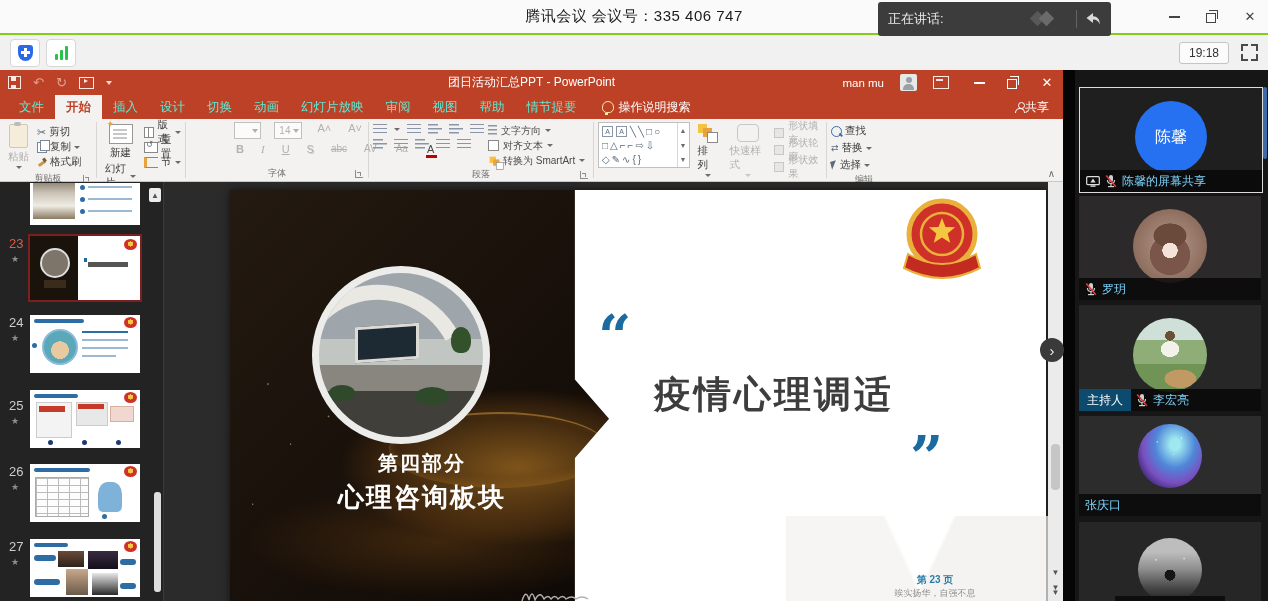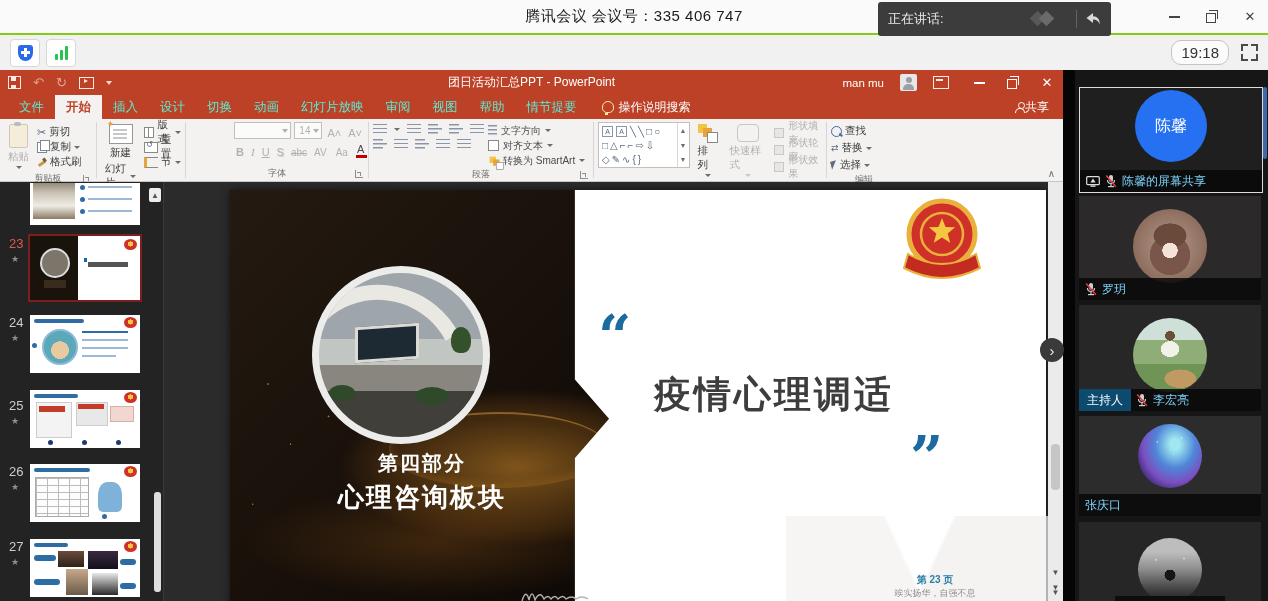--- a/index.html
+++ b/index.html
@@ -34,22 +34,22 @@
   .subbar{height:35px;background:#f1f1f1;display:flex;align-items:center;padding:0 10px;gap:6px;box-sizing:border-box;}
   .toolbtn{height:26px;min-width:28px;background:#fff;border:1px solid #d7d7d7;border-radius:4px;
            display:flex;align-items:center;justify-content:center;}
   .shield{width:15px;height:16px;background:#2a6ae8;border-radius:3px 3px 50% 50%;position:relative;}
   .shield::before{content:"";position:absolute;left:6px;top:3px;width:3px;height:9px;background:#fff;}
   .shield::after{content:"";position:absolute;left:3px;top:6px;width:9px;height:3px;background:#fff;}
   .sig{display:flex;align-items:flex-end;gap:2px;height:14px;}
   .sig i{width:3px;background:#27c24c;display:block;border-radius:1px;}
   .sig i:nth-child(1){height:6px;}.sig i:nth-child(2){height:10px;}.sig i:nth-child(3){height:14px;}
   .sub-right{margin-left:auto;display:flex;align-items:center;gap:12px;}
-  .timebox{border:1px solid #c4c4c4;border-radius:10px;background:#fbfbfb;color:#333;
-           font-size:15px;padding:3px 9px;}
+  .timebox{border:1px solid #c4c4c4;border-radius:3px;background:#fbfbfb;color:#333;
+           font-size:12px;padding:3px 9px;}
   .fsicon{width:17px;height:17px;position:relative;}
   .fsicon i{position:absolute;width:5px;height:5px;border:2px solid #4a4a4a;display:block;}
   .fsicon i:nth-child(1){left:0;top:0;border-right:none;border-bottom:none;}
   .fsicon i:nth-child(2){right:0;top:0;border-left:none;border-bottom:none;}
   .fsicon i:nth-child(3){left:0;bottom:0;border-right:none;border-top:none;}
   .fsicon i:nth-child(4){right:0;bottom:0;border-left:none;border-top:none;}
 
   
   .mainrow{height:533px;display:flex;background:#000;}
   .pptwin{width:1063px;display:flex;flex-direction:column;background:#2b2b2b;}
@@ -114,21 +114,21 @@
   .ic-brush::before{content:"";position:absolute;left:1px;top:5px;width:8px;height:3px;background:#c89b4a;transform:rotate(-35deg);}
   .ic-brush::after{content:"";position:absolute;left:6px;top:1px;width:3px;height:4px;background:#7a5c36;transform:rotate(-35deg);}
   .ic-newslide{width:22px;height:18px;background:#fff;border:1px solid #9a9896;position:relative;}
   .ic-newslide::before{content:"\2726";position:absolute;left:-3px;top:-6px;color:#e8a33d;font-size:9px;}
   .ic-newslide::after{content:"";position:absolute;left:3px;top:4px;width:14px;height:2px;background:#c9c7c5;box-shadow:0 4px 0 #c9c7c5,0 8px 0 #c9c7c5;}
   .ic-rect{width:12px;height:9px;border:1px solid #8a8886;background:#fff;position:relative;}
   .ic-rect.split::before{content:"";position:absolute;left:3px;top:0;bottom:0;width:1px;background:#8a8886;}
   .ic-rect.arrow::before{content:"\21BA";position:absolute;left:1px;top:-3px;font-size:8px;color:#5f6b7a;}
   .ic-sect{width:11px;height:9px;border-left:3px solid #e8a33d;border-top:1px solid #8a8886;border-bottom:1px solid #8a8886;}
 
-  .fontrow{display:flex;align-items:flex-end;gap:3px;padding-left:44px;}
+  .fontrow{display:flex;align-items:flex-start;gap:13px;padding-left:44px;}
   .fontbox{width:84px;height:17px;border:1px solid #c2c0be;background:#fbfbfa;display:flex;align-items:center;justify-content:flex-end;padding-right:2px;box-sizing:border-box;}
   .sizebox{width:34px;height:17px;border:1px solid #c2c0be;background:#fbfbfa;display:flex;align-items:center;box-sizing:border-box;font-size:10px;color:#b3b1ae;padding-left:4px;gap:3px;justify-content:space-between;padding-right:2px;}
   .boxcaret{width:0;height:0;border-left:3px solid transparent;border-right:3px solid transparent;border-top:4px solid #b3b1ae;}
   .fbtn{font-size:11px;color:#b3b1ae;padding:0 2px;display:flex;align-items:center;gap:2px;}
   .fbtn.en{color:#4a4a4a;}
   .fbtn .b{font-weight:bold;}
   .fbtn .i{font-style:italic;font-family:"Liberation Serif",serif;}
   .fbtn .u{text-decoration:underline;}
   .fbtn .st{text-decoration:line-through;font-size:10px;}
   .fclr{position:relative;padding-bottom:3px;}
@@ -724,21 +724,21 @@
           <div class="strip-next">▼<br>▼</div>
         </div>
       </div>
     </div>
 
     <div class="gap"></div>
 
     <div class="panel">
 
       <div class="tile" style="top:17px;height:104px;border:1px solid #dcdcdc;background:#1f1f1f;">
-        <div class="av av-blue" style="top:2px;width:72px;height:72px;">
+        <div class="av av-blue" style="top:13px;width:72px;height:72px;">
             <span>陈馨</span>
           </div>
         <div class="namebar">
           <svg width="14" height="11" viewBox="0 0 14 11">
             <rect x="0.7" y="0.7" width="12.6" height="8" rx="1" fill="none" stroke="#ddd" stroke-width="1.2"></rect>
             <path d="M7 2.6 L9.6 6.4 L4.4 6.4 Z" fill="#ddd"></path>
             <rect x="4.5" y="9.4" width="5" height="1.4" fill="#ddd"></rect>
           </svg>
           <svg width="12" height="14" viewBox="0 0 12 14">
             <rect x="4" y="1" width="4" height="7" rx="2" fill="#cfcfcf"></rect>

